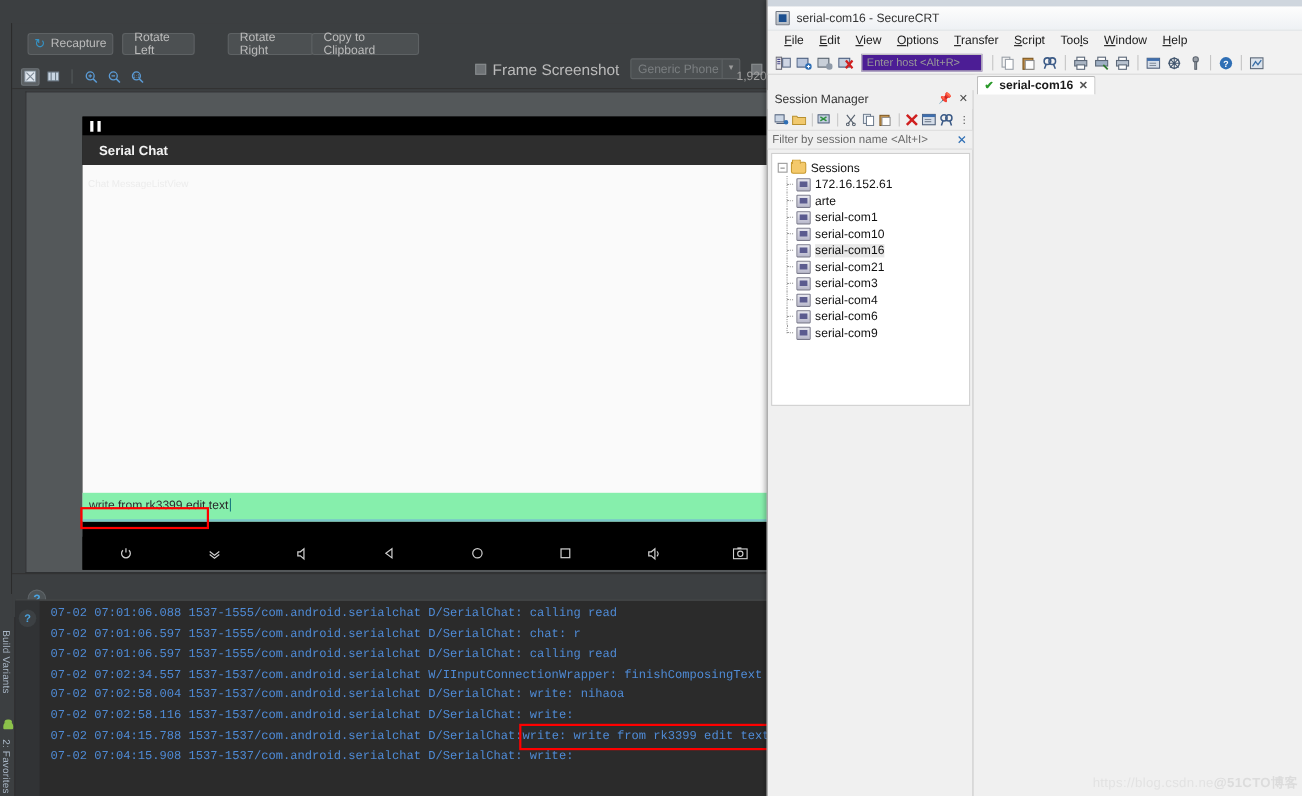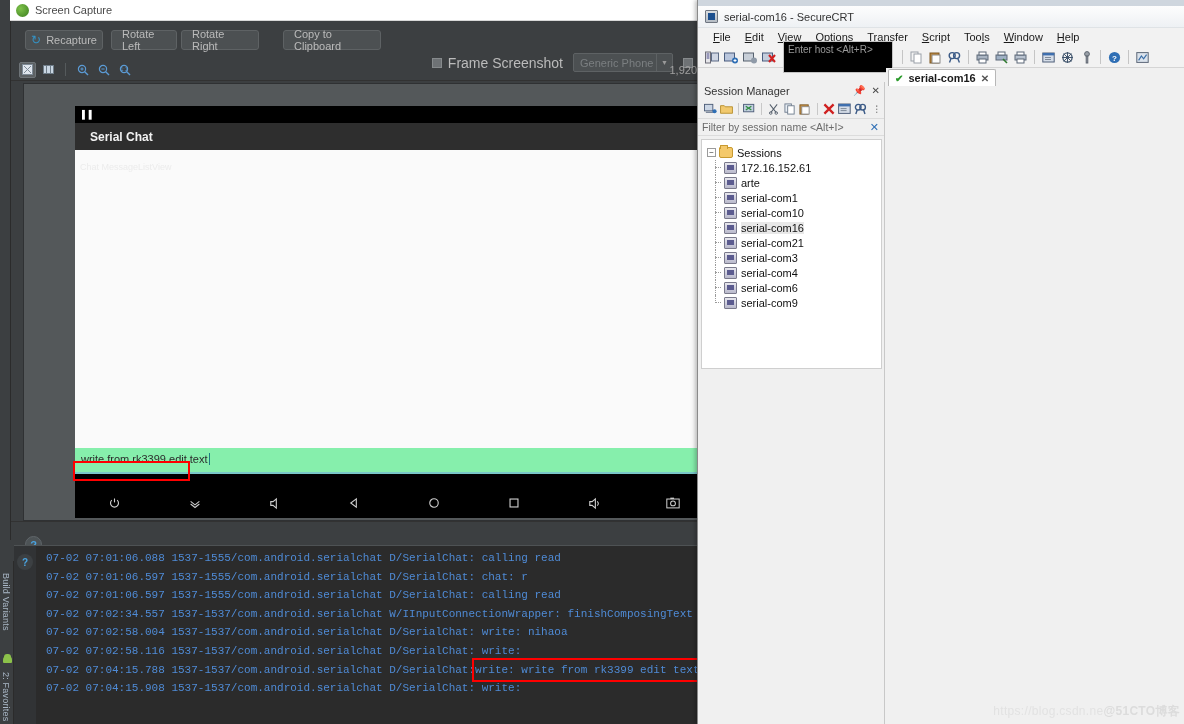--- a/index.html
+++ b/index.html
@@ -235,21 +235,21 @@
     position:absolute; left:0; top:47px; width:487px; height:21px;
     background:#f2f2f2; border-bottom:1px solid #d5d5d5;
     display:flex; align-items:center; padding-left:5px; gap:2px;
   }
   .ct-ico {
     width:17px; height:17px; display:flex; align-items:center;
     justify-content:center; font-size:11px; cursor:pointer;
   }
   .ct-sep { width:1px; height:14px; background:#c5c5c5; margin:0 3px; }
   .host-input {
-    width:110px; height:32px; background:#000000; border:1px solid #c4c4c4;
+    width:110px; height:16px; background:#4c1d95; border:1px solid #c4c4c4;
     font-size:10px; color:#999; padding-left:4px; line-height:15px;
     margin:0 4px; cursor:text;
   }
 
   
   .sess-panel {
     position:absolute; left:0; top:68px; width:187px; height:656px;
     background:#f0f0f0; border-right:1px solid #c8c8c8;margin-top:14px;
   }
   .sess-header {
@@ -375,36 +375,32 @@
       <div class="vtab bv">
         <span>Build Variants</span>
       </div>
       <div class="vtab fav">
         <span>2: Favorites</span>
       </div>
     </div>
 
     <div id="screen-capture">
 
-      <div class="sc-titlebar">
-        <div class="sc-title-icon"></div>
-        <div class="sc-title-text">Screen Capture</div>
-      </div>
 
       <div class="sc-body">
 
         <div class="sc-toolbar">
           <div class="sc-btn" style="left:14px;width:78px;">
             <span class="recap-ico">↻</span>
             <span>Recapture</span>
           </div>
           <div class="sc-btn" style="left:100px;width:66px;">
             <span>Rotate Left</span>
           </div>
-          <div class="sc-btn" style="left:170px;width:78px;">
+          <div class="sc-btn" style="left:196px;width:78px;">
             <span>Rotate Right</span>
           </div>
           <div class="sc-btn" style="left:272px;width:98px;">
             <span>Copy to Clipboard</span>
           </div>
 
           <div class="chk-row" style="right:8px;top:32px;">
             <div class="chkbox"></div>
             <div class="chk-label">Frame Screenshot</div>
             <div class="combo">

